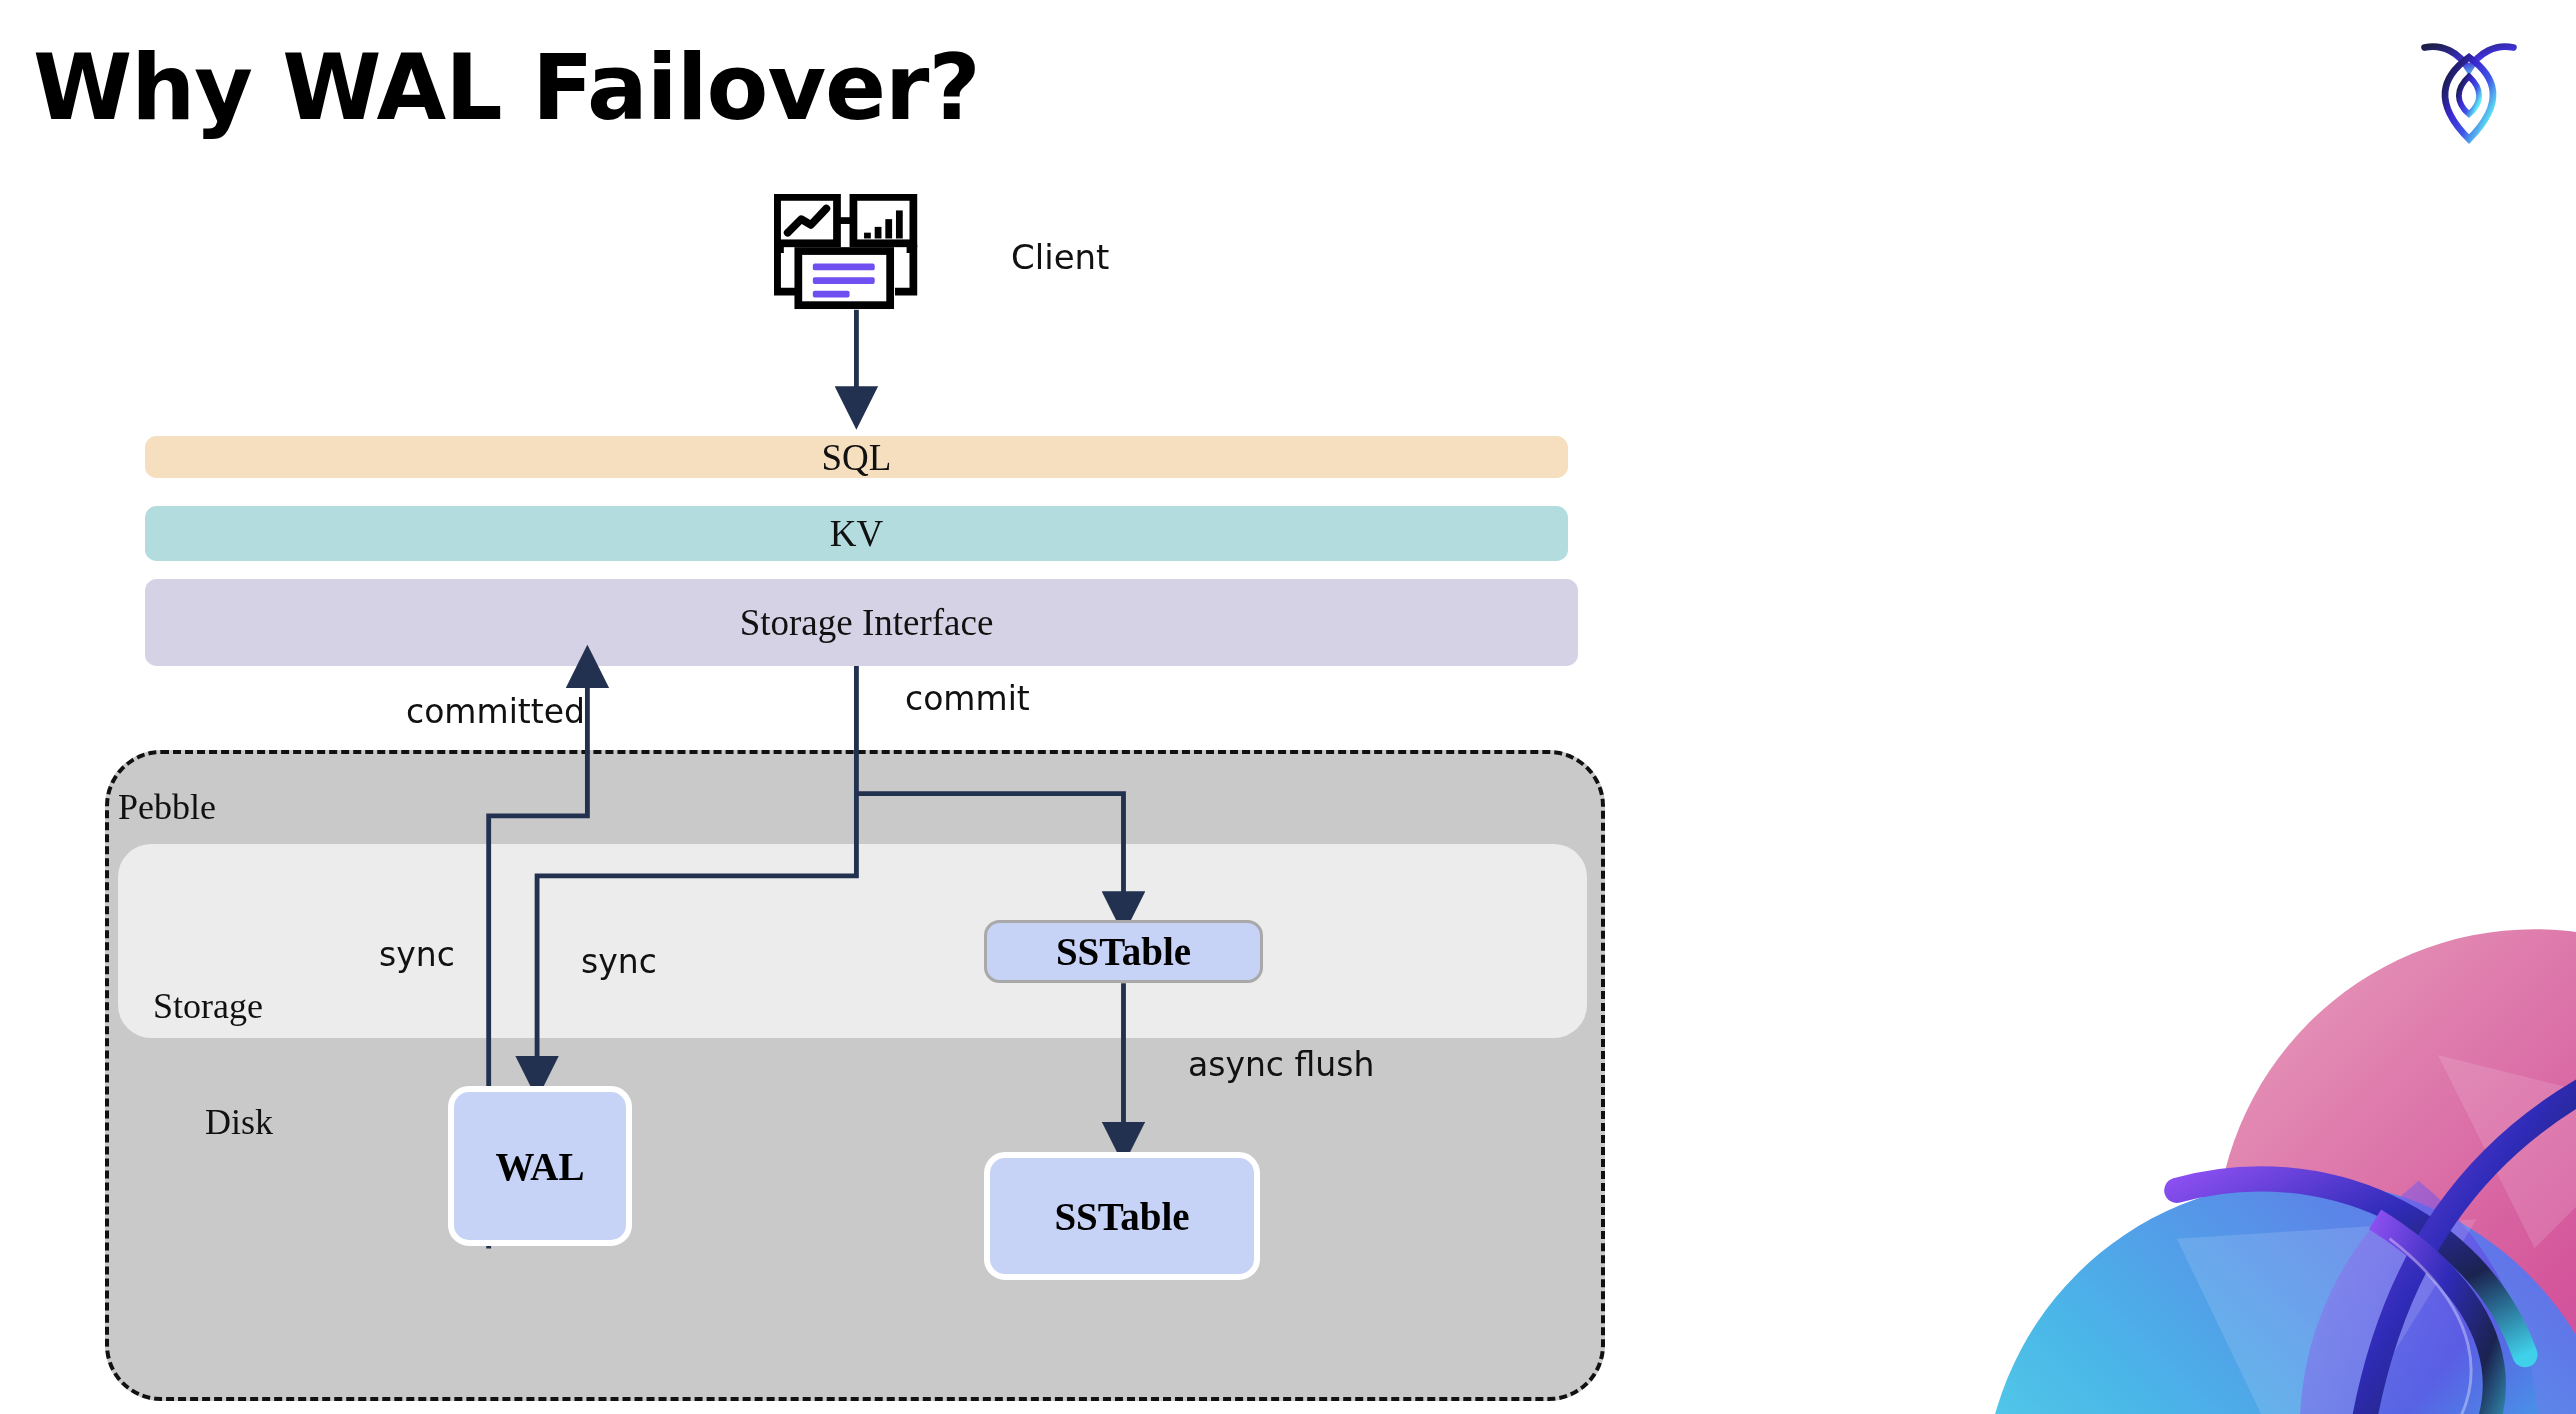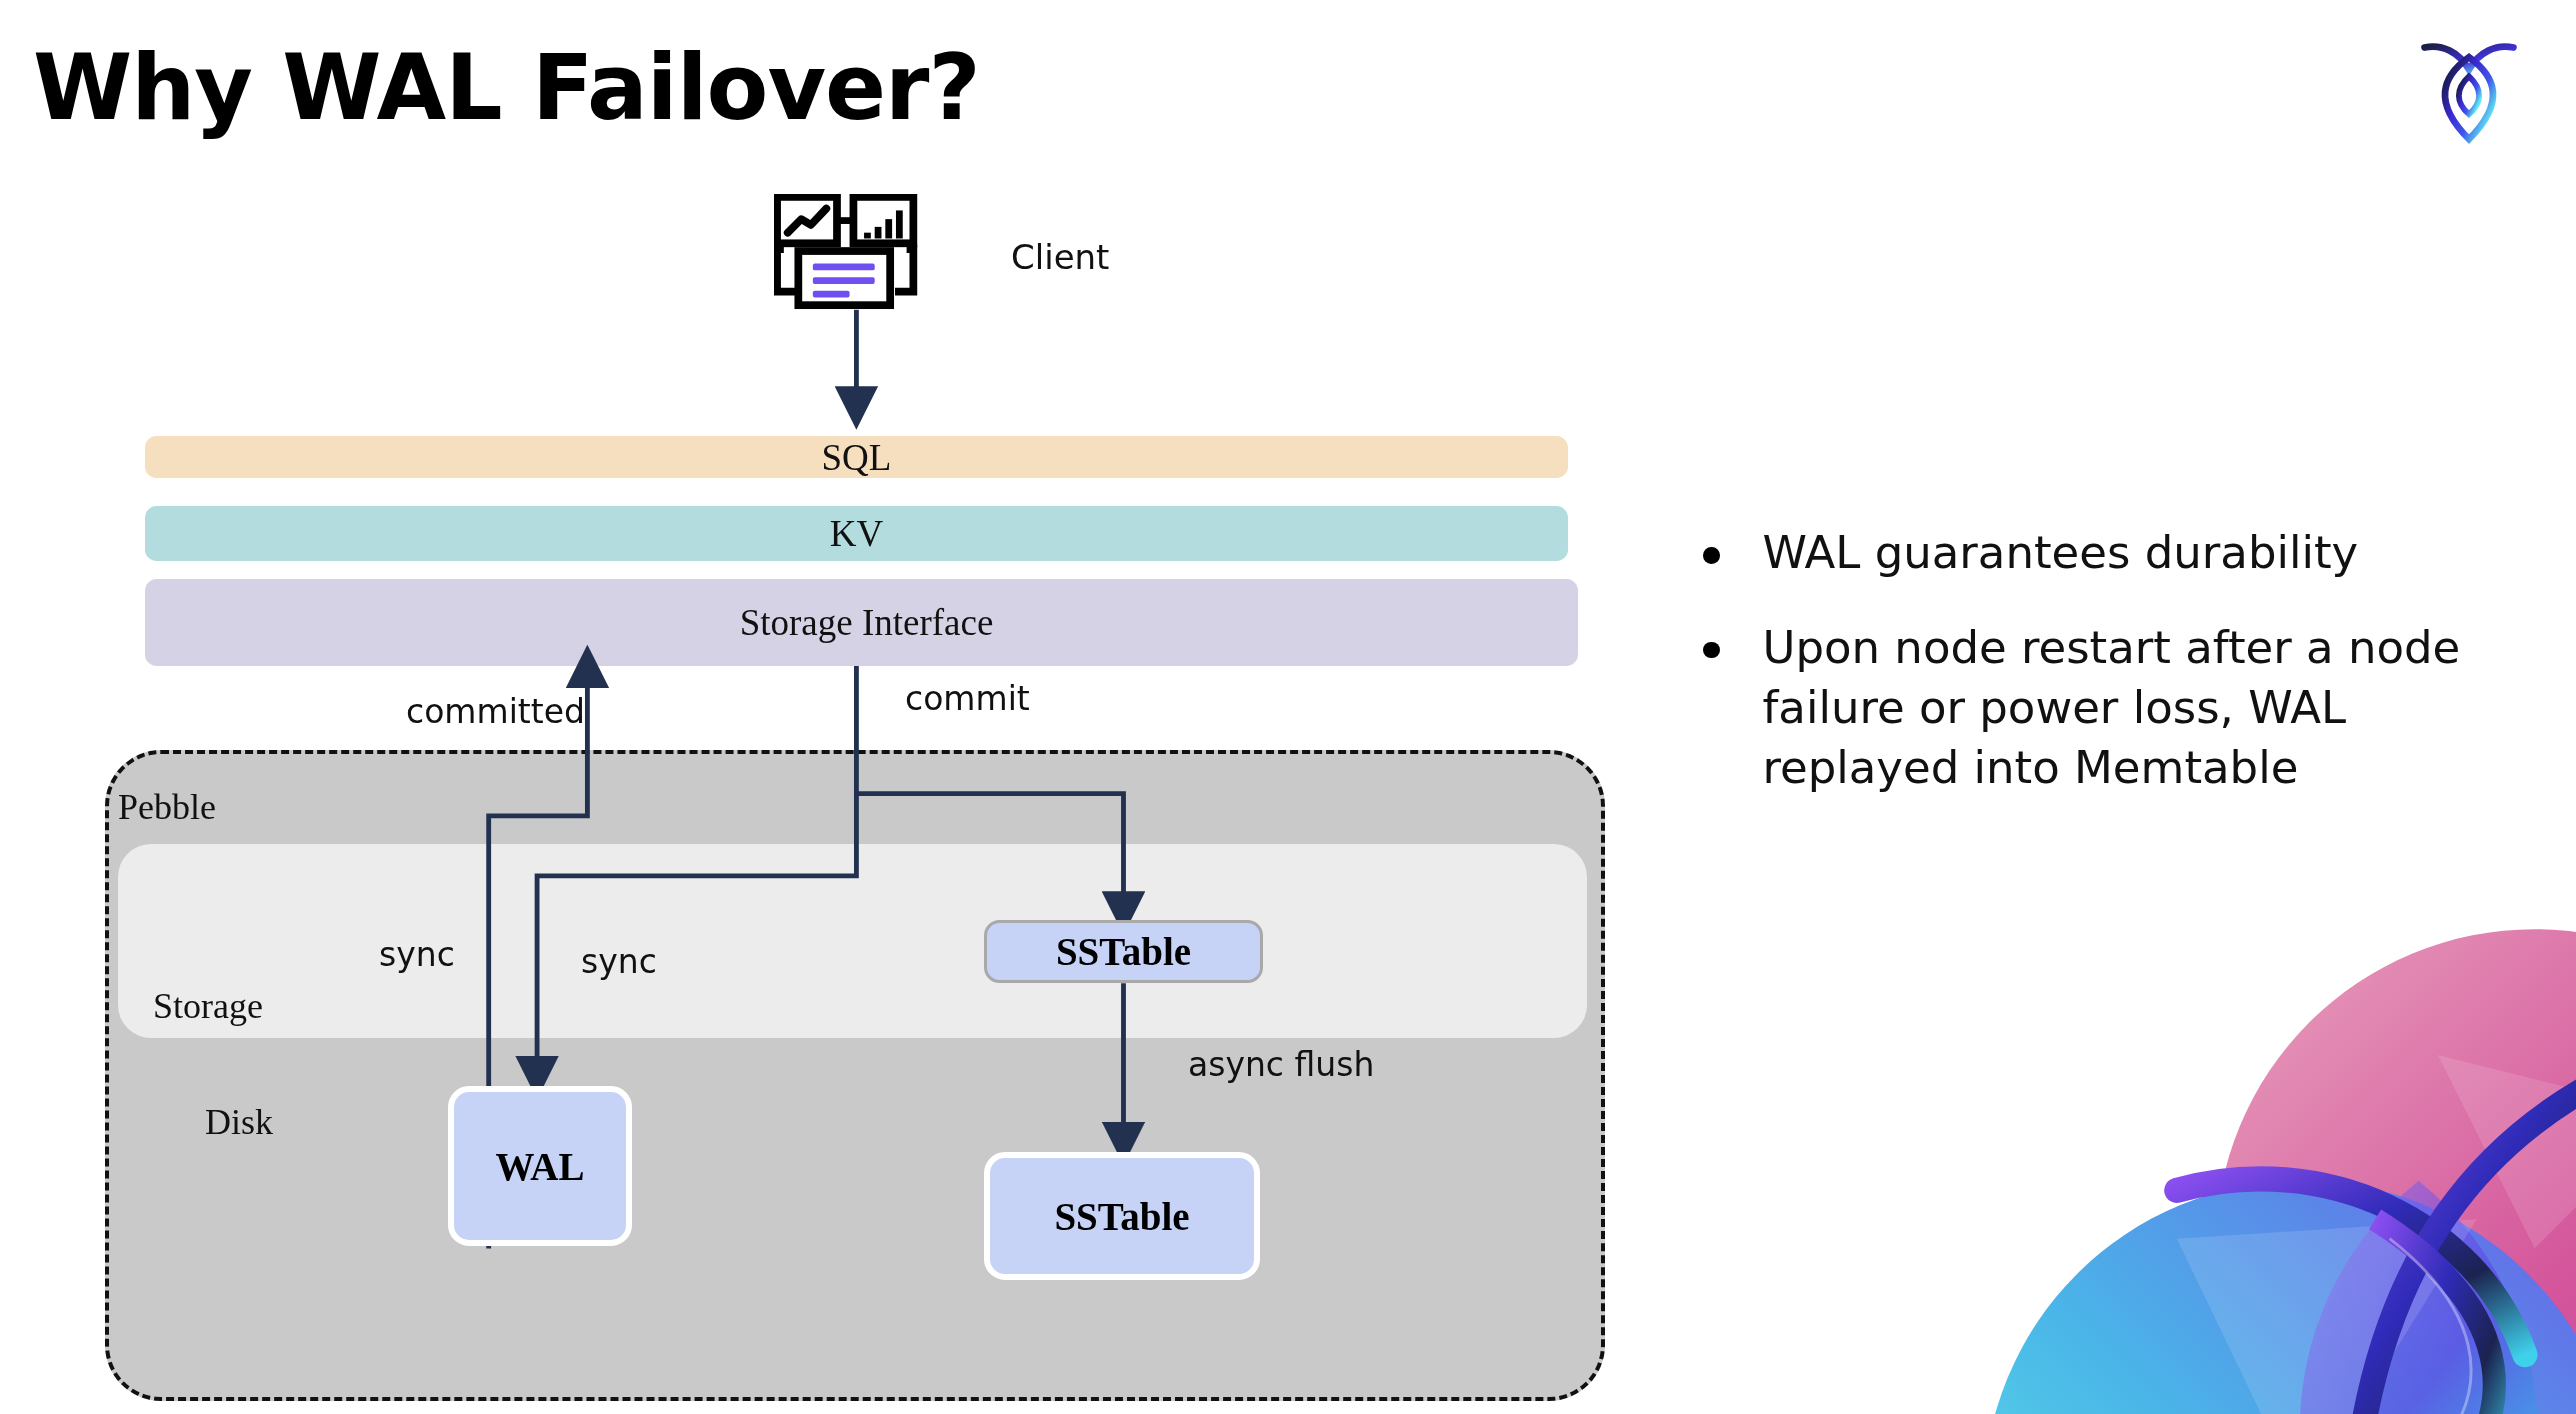--- a/index.html
+++ b/index.html
@@ -297,25 +297,15 @@
   <div class="node-box" id="node-sstable">
     <span>SSTable</span>
   </div>
 
   <div class="edge-label" id="label-committed">committed</div>
   <div class="edge-label" id="label-commit">commit</div>
   <div class="edge-label" id="label-sync-left">sync</div>
   <div class="edge-label" id="label-sync-right">sync</div>
   <div class="edge-label" id="label-async-flush">async flush</div>
 
-  <div id="bullet-list">
-    <div class="bullet-item">
-      <span class="bullet-dot"></span>
-      <span class="bullet-text">WAL guarantees durability</span>
-    </div>
-    <div class="bullet-item">
-      <span class="bullet-dot"></span>
-      <span class="bullet-text">Upon node restart after a node failure or power loss, WAL replayed into Memtable</span>
-    </div>
-  </div>
 
 </div>
 
 
 </body></html>

